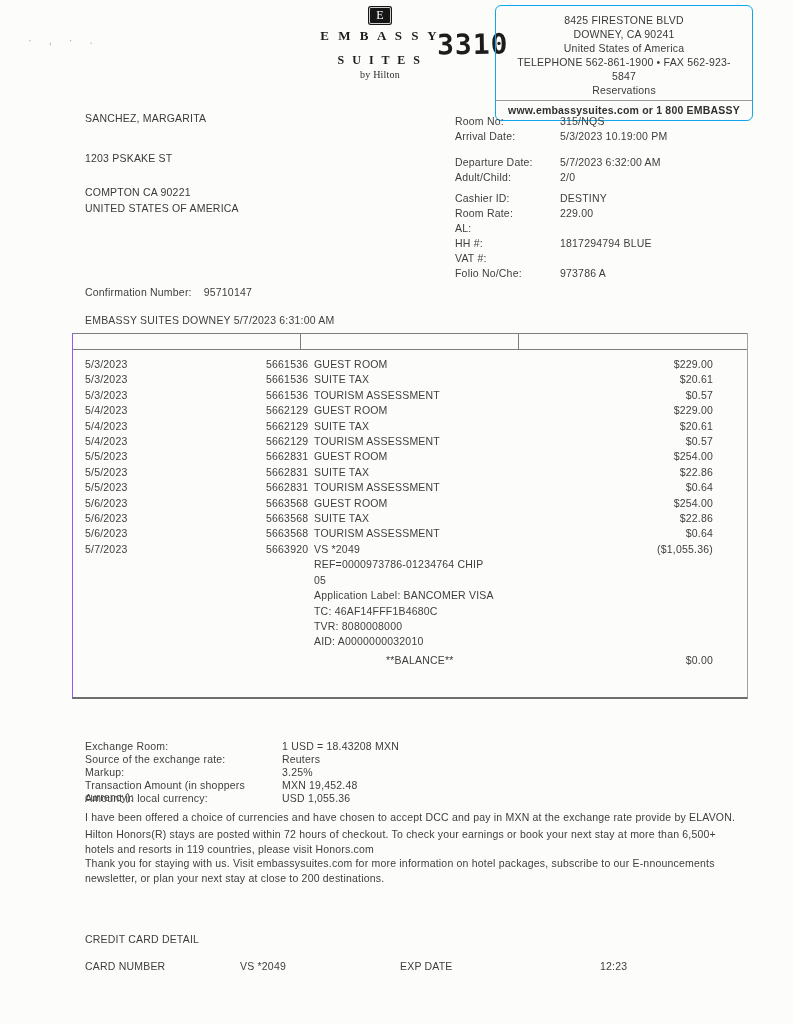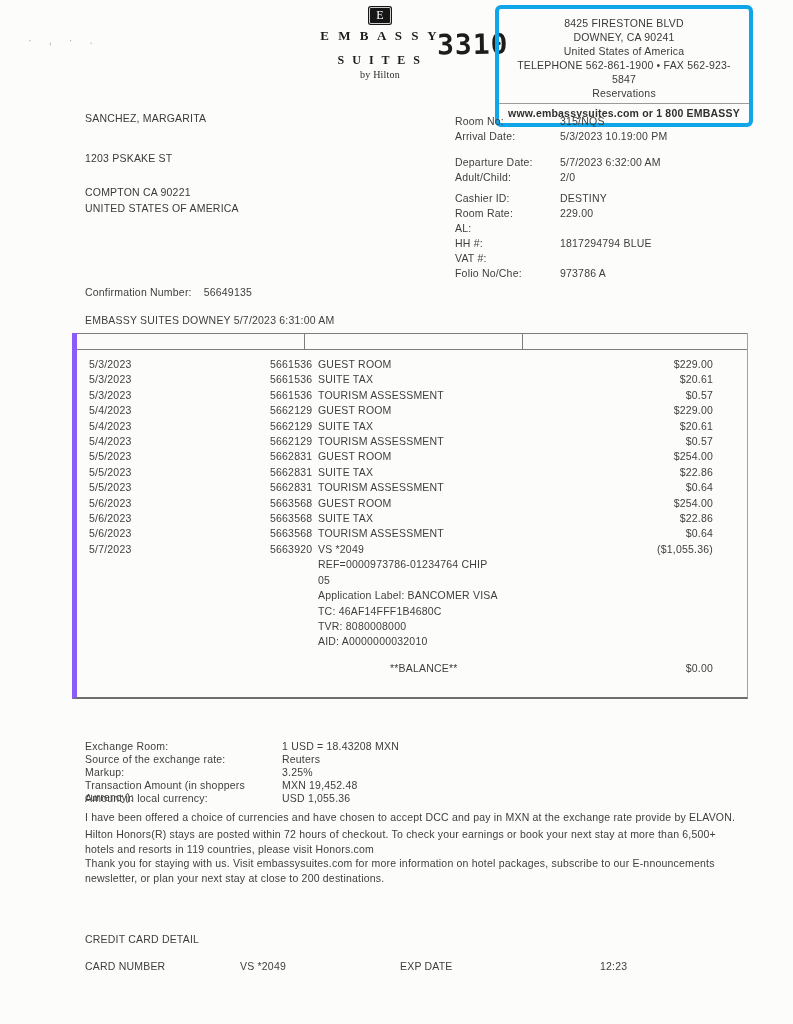--- a/index.html
+++ b/index.html
@@ -26,21 +26,21 @@
   .brand2 { font-family:"Liberation Serif", serif; font-weight:bold; font-size:12px; letter-spacing:2.5px; white-space:nowrap; margin-top:9px; }
   .brand-sub { font-family:"Liberation Serif", serif; font-size:10px; margin-top:1px; color:#2a2a2a; }
   .handwritten {
     left:437px; top:28px; font-family:"DejaVu Sans Mono", monospace;
     font-weight:bold; font-size:28px; color:#1c1c1c; letter-spacing:1px; transform:rotate(-1deg);
   }
 
   
   .hotel-box {
     left:495px; top:5px; width:258px; box-sizing:border-box;
-    border:4px solid #0ea5e9; border-radius:6px;
+    border:1px solid #0ea5e9; border-radius:6px;
     padding:7px 6px 3px; text-align:center; line-height:14px; color:#3a3a3a;
   }
   .hotel-box .divider { border-top:1px solid #9a9a98; margin:3px -6px 2px; }
   .hotel-website { font-size:10.5px; color:#303030;font-weight:bold; }
 
   
   .guest { left:85px; color:#3a3a3a; }
 
   
   .stay-row { left:455px; width:310px; display:flex; }
@@ -48,35 +48,35 @@
   .stay-value { flex:1; }
 
   
   .conf { left:85px; top:286px; }
   .conf .v { margin-left:12px; }
   .statement { left:85px; top:314px; }
 
   
   .txn-table {
     left:72px; top:333px; width:676px; height:366px; box-sizing:border-box;
-    border-left:5px solid #8b5cf6; border-right:1px solid #a2a2a0; border-bottom:2px solid #6e6e6c;
+    border-left:1px solid #8b5cf6; border-right:1px solid #a2a2a0; border-bottom:2px solid #6e6e6c;
   }
   .txn-header { display:flex; height:15px; border-top:1px solid #7d7d7b; border-bottom:1px solid #7d7d7b; }
   .txn-header .hc { box-sizing:border-box; border-right:1px solid #7d7d7b; }
   .txn-header .hc1 { width:228px; }
   .txn-header .hc2 { width:218px; }
   .txn-header .hc3 { flex:1; border-right:none; }
   .txn-body { padding-top:7px; }
   .txn-row {
     display:grid; grid-template-columns:181px 48px 1fr 118px;
     padding:0 34px 0 12px; line-height:15.4px; align-items:start;
   }
   .txn-row .desc { white-space:pre-line; }
   .txn-row .amt { text-align:right; }
-  .balance { margin-top:11px; }
+  .balance { margin-top:3px; }
   .balance .balance-label { padding-left:72px; }
 
   
   .fx-row { left:85px; width:480px; display:flex; }
   .fx-label { width:197px; flex:none; }
   .fx-value { flex:1; }
 
   
   .note { left:85px; width:660px; line-height:14.5px; }
 
@@ -154,21 +154,21 @@
   <div class="abs stay-row" style="top:252px">
     <span class="stay-label">VAT #:</span>
     <span class="stay-value"></span>
   </div>
   <div class="abs stay-row" style="top:267px">
     <span class="stay-label">Folio No/Che:</span>
     <span class="stay-value">973786 A</span>
   </div>
 
   <div class="abs conf">
-    <span>Confirmation Number:</span><span class="v">56649135</span>
+    <span>Confirmation Number:</span><span class="v">95710147</span>
   </div>
 
   <div class="abs statement">EMBASSY SUITES DOWNEY 5/7/2023 6:31:00 AM</div>
 
   <div class="abs txn-table">
     <div class="txn-header">
       <span class="hc hc1"></span>
       <span class="hc hc2"></span>
       <span class="hc hc3"></span>
     </div>

